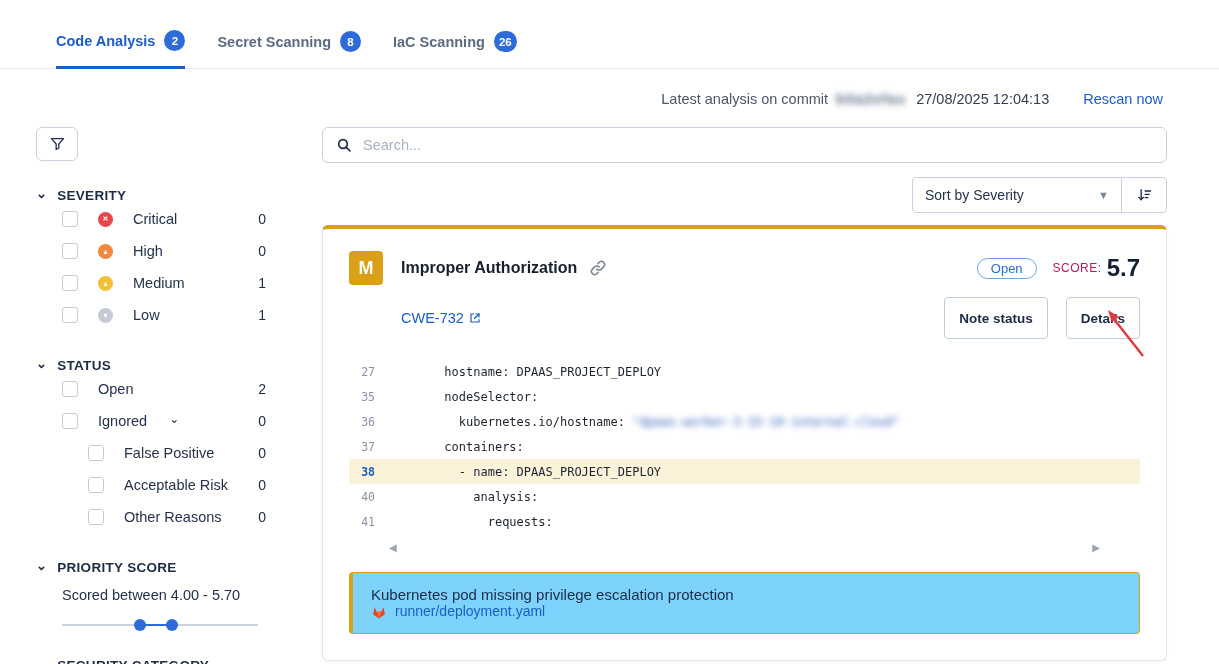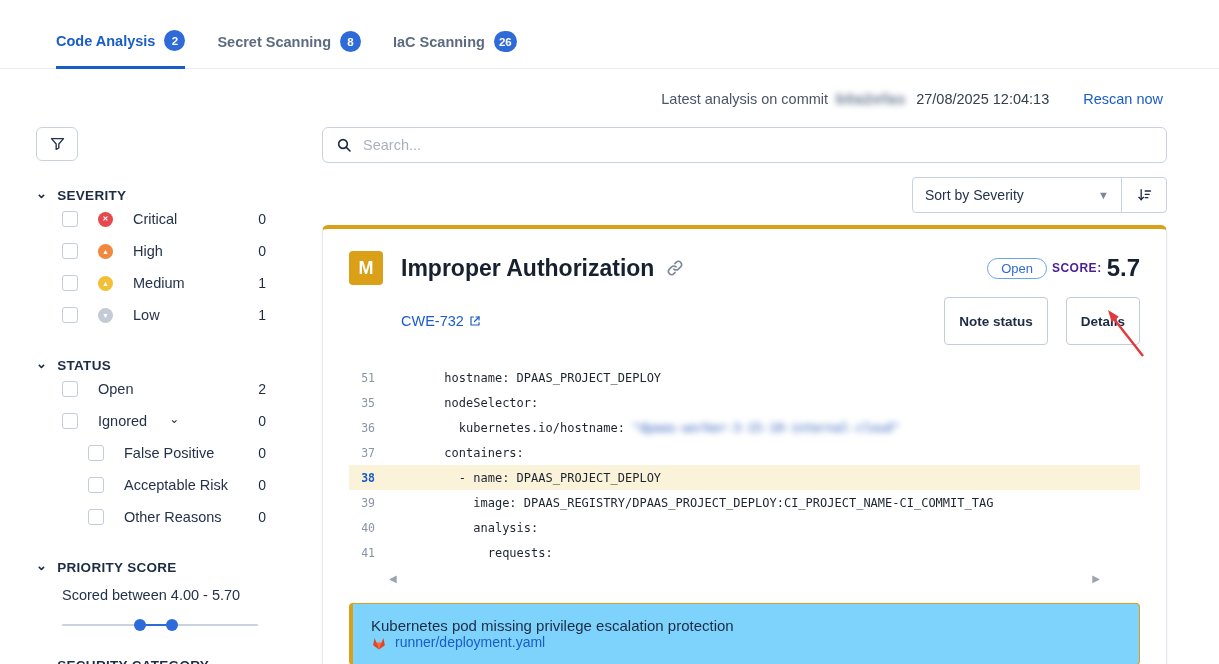--- a/index.html
+++ b/index.html
@@ -115,35 +115,35 @@
     border:1px solid #e3e8ef; border-top:4px solid #d9a018; border-radius:6px;
     box-shadow:0 1px 3px rgba(16,30,54,.06);
   }
   .card-head { padding:22px 26px 0 26px; }
   .head-row1 { display:flex; align-items:center; }
   .sev-badge {
     width:34px; height:34px; border-radius:4px; background:#d9a018;
     color:#fff; font-size:18px; font-weight:700;
     display:flex; align-items:center; justify-content:center; flex-shrink:0;
   }
-  .finding-title { margin-left:18px; font-size:23px; font-weight:600; color:#16202e; }
+  .finding-title { margin-left:18px; font-size:16px; font-weight:600; color:#16202e; }
   .link-icon { margin-left:12px; color:#7a8699; cursor:pointer; display:flex; }
   .head-right { margin-left:auto; display:flex; align-items:center; }
   .status-pill {
     border:1.5px solid #6aa5e8; color:#2f6bd8; border-radius:14px;
     padding:2px 13px; font-size:13px; background:#fff;
   }
-  .score-label { margin-left:5px; font-size:12px; font-weight:700; color:#4c1d95; letter-spacing:.5px; }
+  .score-label { margin-left:16px; font-size:12px; font-weight:400; color:#be185d; letter-spacing:.5px; }
   .score-value { margin-left:5px; font-size:24px; font-weight:700; color:#16202e; }
 
   .head-row2 { display:flex; align-items:center; margin-top:12px; }
   .cwe-link { margin-left:52px; color:#1a5dc8; font-size:14.5px; display:flex; align-items:center; gap:5px; cursor:pointer; }
   .head-row2 .buttons { margin-left:auto; display:flex; gap:18px; }
   .btn {
-    height:48px; padding:0 14px; border:1px solid #c3ccd9; border-radius:4px;
+    height:42px; padding:0 14px; border:1px solid #c3ccd9; border-radius:4px;
     background:#fff; font-size:13.5px; font-weight:600; color:#1d2b45;
     font-family:"Liberation Sans", sans-serif; cursor:pointer;
   }
 
   
   .code-block { margin:20px 26px 0 26px; font-family:"DejaVu Sans Mono", monospace; font-size:12px; }
   .code-line { display:flex; align-items:center; height:25px; }
   .code-line.hl { background:#fbf3d9; }
   .ln { width:26px; text-align:right; color:#8a94a6; font-size:11.5px; flex-shrink:0; }
   .code-line.hl .ln { color:#1a5dc8; font-weight:700; }
@@ -354,42 +354,38 @@
           </span>
           <div class="buttons">
             <button class="btn">Note status</button>
             <button class="btn">Details</button>
           </div>
         </div>
       </div>
 
       <div class="code-block">
           <div class="code-line">
-            <span class="ln">51</span>
+            <span class="ln">27</span>
             <span class="ct">      hostname: DPAAS_PROJECT_DEPLOY</span>
           </div>
           <div class="code-line">
             <span class="ln">35</span>
             <span class="ct">      nodeSelector:</span>
           </div>
           <div class="code-line">
             <span class="ln">36</span>
             <span class="ct">        kubernetes.io/hostname: <span class="redacted">"dpaas-worker-3-15-10-internal-cloud"</span></span>
           </div>
           <div class="code-line">
             <span class="ln">37</span>
             <span class="ct">      containers:</span>
           </div>
           <div class="code-line hl">
             <span class="ln">38</span>
             <span class="ct">        - name: DPAAS_PROJECT_DEPLOY</span>
-          </div>
-          <div class="code-line">
-            <span class="ln">39</span>
-            <span class="ct">          image: DPAAS_REGISTRY/DPAAS_PROJECT_DEPLOY:CI_PROJECT_NAME-CI_COMMIT_TAG</span>
           </div>
           <div class="code-line">
             <span class="ln">40</span>
             <span class="ct">          analysis:</span>
           </div>
           <div class="code-line">
             <span class="ln">41</span>
             <span class="ct">            requests:</span>
           </div>
         </div>

